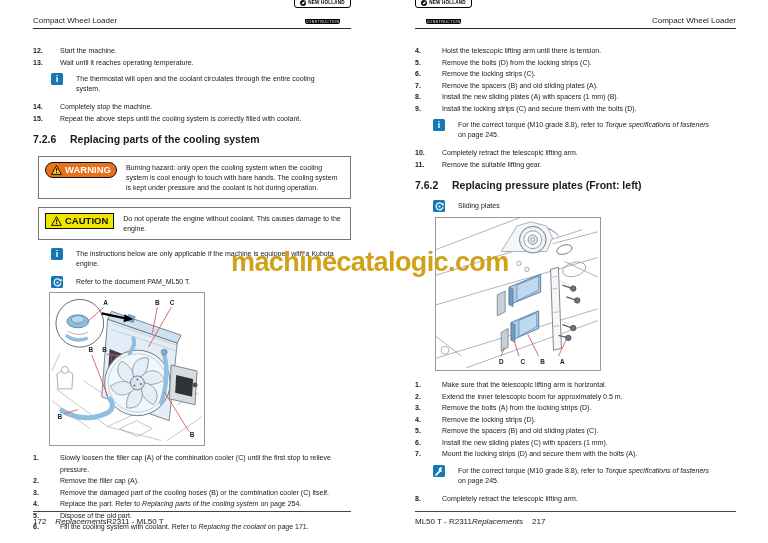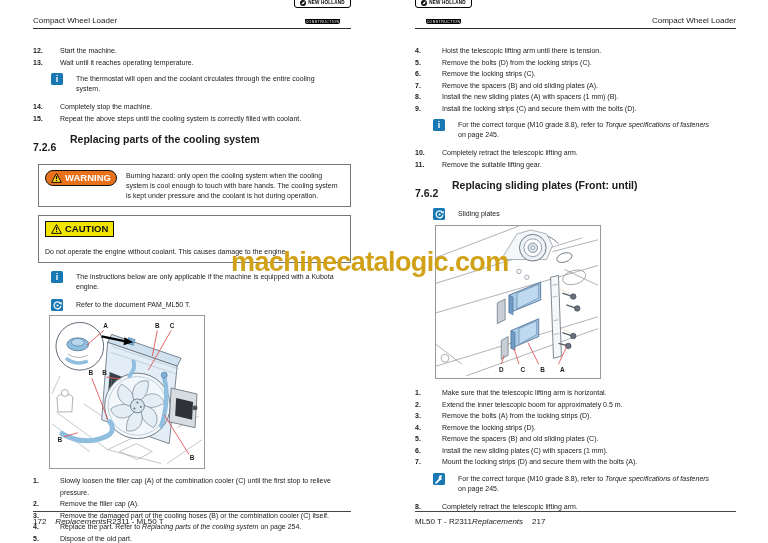--- a/index.html
+++ b/index.html
@@ -21,21 +21,21 @@
   
   .content{padding-top:16px;}
   .step{display:flex;font-size:7px;line-height:11.5px;}
   .step .num{width:21px;flex:none;font-weight:bold;}
   .step .txt{flex:1;margin-left:6px;}
   .note{display:flex;align-items:flex-start;margin:5px 0 7px 18px;font-size:7px;line-height:10px;}
   .nicon{width:12px;height:12px;flex:none;background:#1878B4;border-radius:1.5px;color:#fff;
          display:flex;align-items:center;justify-content:center;font-weight:bold;font-size:9px;}
   .ntxt{margin-left:13px;padding-top:1px;max-width:258px;}
   .heading{display:flex;font-size:10.5px;font-weight:bold;margin:9px 0 0 0;line-height:13px;}
-  .heading .hnum{width:37px;flex:none;margin-top:8px;}
+  .heading .hnum{width:37px;flex:none;}
   .alert{border:1px solid #777;display:flex;align-items:flex-start;gap:9px;padding:5px 6px;
          margin:10px 0 0 5px;}
   .badge{flex:none;display:flex;align-items:center;gap:3px;border:1.5px solid #101010;
          padding:2px 5px;font-weight:bold;font-size:9.5px;line-height:10px;}
   .badge-warning{background:#E8721C;color:#fff;border-radius:8px;}
   .badge-caution{background:#F2E600;color:#111;}
   .alert-text{font-size:7px;line-height:10px;padding-top:1px;}
   .figure{border:1px solid #999;background:#fff;}
   .fig-cooling{width:154px;height:152px;margin:4px 0 6px 16px;}
   .fig-sliding{width:164px;height:152px;margin:5px 0 8px 20px;}
@@ -101,21 +101,21 @@
         <svg width="11" height="10">
             <path d="M5.5 0.6 L10.4 9.4 H0.6 Z" fill="#F7D117" stroke="#000" stroke-width="0.9"></path>
             <rect x="5" y="3.2" width="1.1" height="3" fill="#000"></rect>
             <rect x="5" y="7" width="1.1" height="1.1" fill="#000"></rect>
           </svg>
         <span>WARNING</span>
       </span>
       <span class="alert-text">Burning hazard: only open the cooling system when the cooling system is cool enough to touch with bare hands. The cooling system is kept under pressure and the coolant is hot during operation.</span>
     </div>
 
-    <div class="alert" style="margin-top:8px;flex-direction:column;">
+    <div class="alert" style="margin-top:8px;">
       <span class="badge badge-caution">
         <svg width="11" height="10">
             <path d="M5.5 0.6 L10.4 9.4 H0.6 Z" fill="#F2E600" stroke="#000" stroke-width="0.9"></path>
             <rect x="5" y="3.2" width="1.1" height="3" fill="#000"></rect>
             <rect x="5" y="7" width="1.1" height="1.1" fill="#000"></rect>
           </svg>
         <span>CAUTION</span>
       </span>
       <span class="alert-text">Do not operate the engine without coolant. This causes damage to the engine.</span>
     </div>
@@ -321,21 +321,21 @@
       <span class="num">10.</span>
       <span class="txt">Completely retract the telescopic lifting arm.</span>
     </div>
     <div class="step">
       <span class="num">11.</span>
       <span class="txt">Remove the suitable lifting gear.</span>
     </div>
 
     <div class="heading">
       <span class="hnum">7.6.2</span>
-      <span>Replacing sliding plates (Front: until)</span>
+      <span>Replacing pressure plates (Front: left)</span>
     </div>
 
     <div class="note" style="margin-top:8px;margin-bottom:2px;">
       <span class="nicon">
         <svg width="9" height="9" viewBox="0 0 12 12">
             <circle cx="6" cy="6" r="1.4" fill="#fff"></circle>
             <path d="M9.8 3.2 A4.6 4.6 0 1 0 10.6 6.4" fill="none" stroke="#fff" stroke-width="1.6"></path>
             <path d="M11.8 1.2 L11.4 5 L8 3.4 Z" fill="#fff"></path>
           </svg>
       </span>

